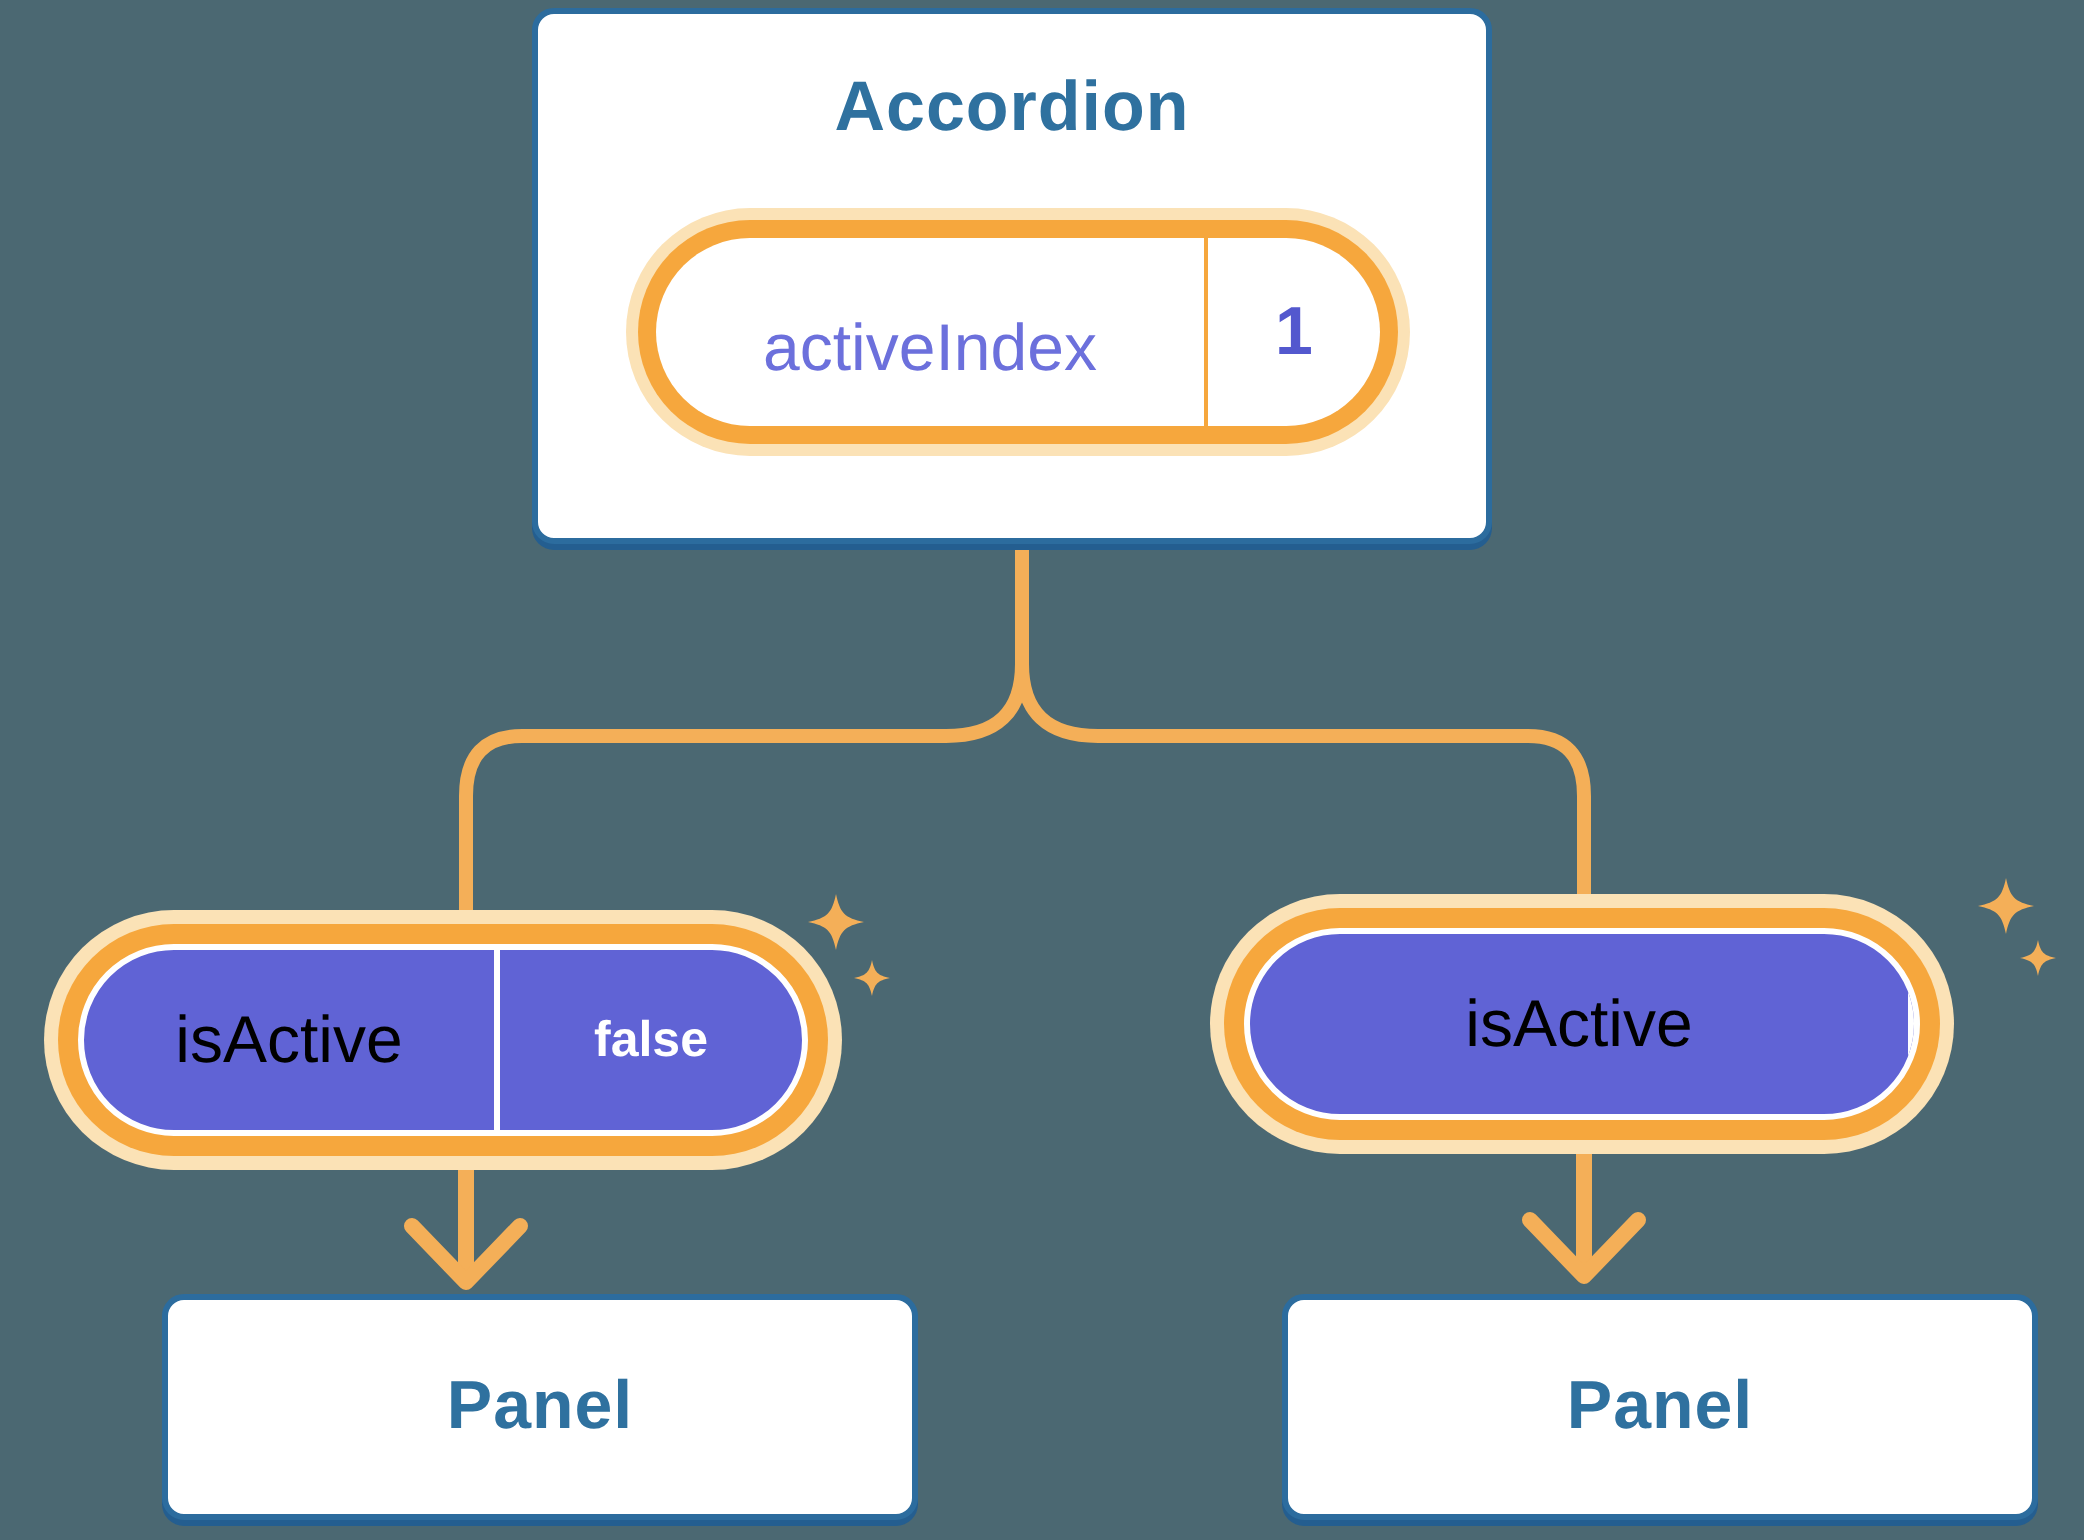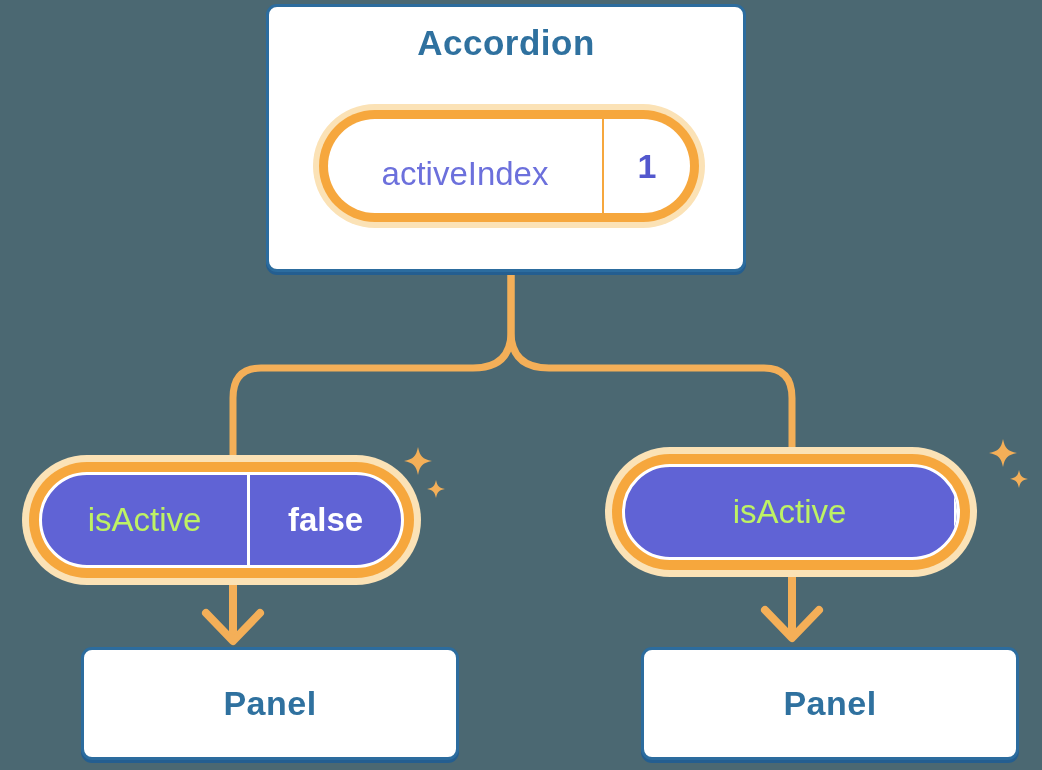--- a/index.html
+++ b/index.html
@@ -37,21 +37,21 @@
   .card{
     position:absolute;
     background:#fff;
     border:3px solid var(--c-blue-border,#2C6C9E);
     border-radius:11px;
     box-shadow:0 3px 0 var(--c-blue-shadow,#245E90);
     box-sizing:border-box;
   }
   .accordion-card{ left:266px; top:4px; width:480px; height:268px; }
   .card-title{
-    margin-top:16px;
+    margin-top:27px;
     text-align:center;
     font-size:35px;
     font-weight:600;
     letter-spacing:.5px;
     color:var(--c-blue,#2F719F);
   }
   .panel-card{
     top:647px; width:378px; height:113px;
     display:flex; align-items:center; justify-content:center;margin-left:39px;
   }
@@ -103,26 +103,26 @@
   
   .pill-purple{ position:absolute; }
   .pill-purple .ring-outer{ position:relative; padding:7px; width:100%; height:100%; }
   .pill-purple .ring-mid{ padding:10px; }
   .pill-purple .ring-inner{
     background:var(--c-purple,#6063D5);
     border:3px solid #fff;
   }
   .pill-purple .state-name{
     flex:1; display:flex; align-items:center; justify-content:center;
-    font-size:33px; color:#bef264;
+    font-size:33px; color:#000000;
   }
   .pill-purple .state-divider{ width:3px; background:#fff; }
   .pill-purple .state-value{
     display:flex; align-items:center; justify-content:center;
-    font-size:33px; font-weight:700; color:#fff;text-align:right;
+    font-size:25px; font-weight:700; color:#fff;text-align:right;
   }
   .pill-left{ left:22px;  top:455px; width:399px; height:130px; }
   .pill-left .state-value{ width:151px; }
   .pill-right{ left:605px; top:447px; width:372px; height:130px; }
   .pill-right .state-value{ width:122px; }
 </style>
 </head>
 <body>
 
 <div class="stage">

